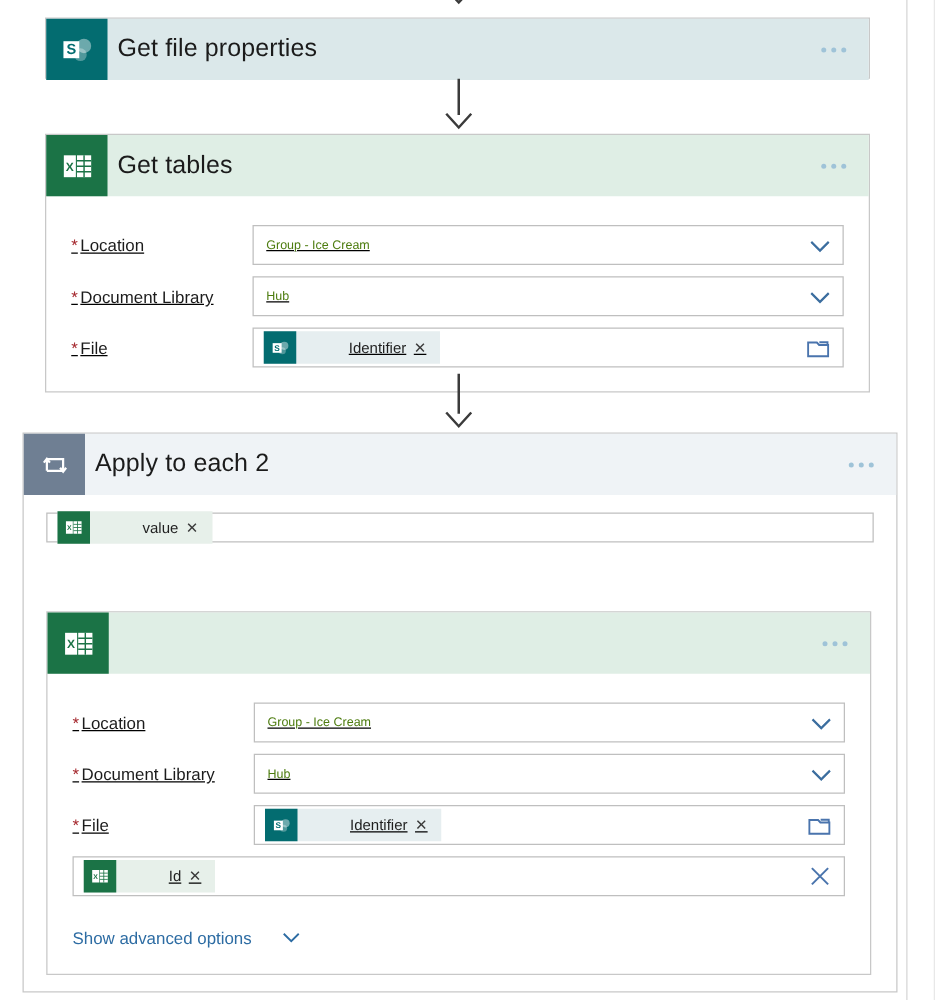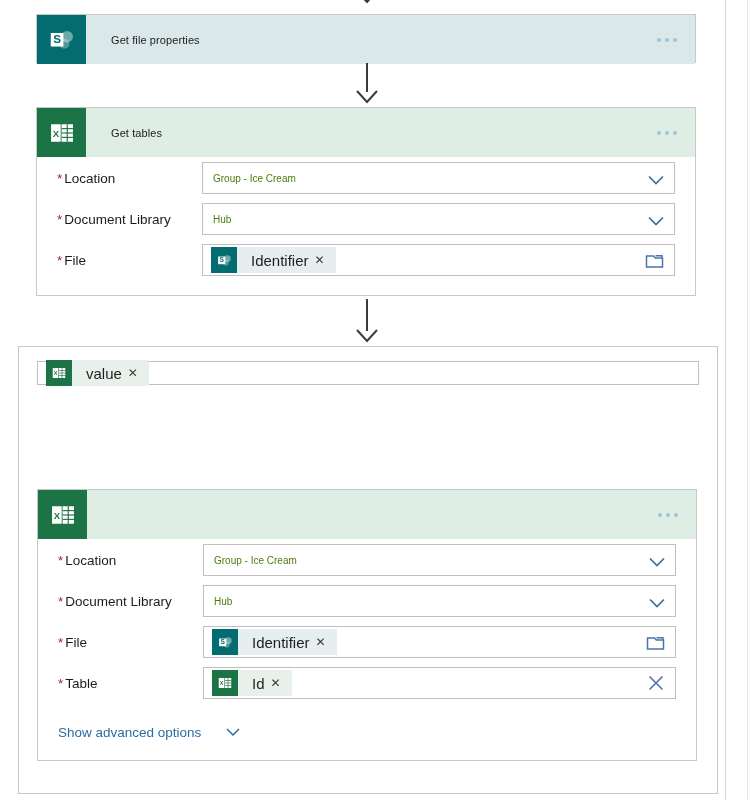--- a/index.html
+++ b/index.html
@@ -64,23 +64,23 @@
     flex: 0 0 49px;
     display: flex;
     align-items: center;
     justify-content: center;
   }
   .card-icon.sp { background: #036c70; }
   .card-icon.xl { background: #1b7346; }
   .card-icon.lp { background: #6f7f93; }
 
   .card-title {
-    font-size: 11px;
+    font-size: 20px;
     color: #1b1b1b;
-    padding-left: 25px;
+    padding-left: 8px;
     letter-spacing: 0.1px;
     white-space: nowrap;
   }
   .ellipsis-btn {
     position: absolute;
     right: 14px;
     top: 50%;
     transform: translateY(-50%);
     display: flex;
     gap: 4px;
@@ -88,21 +88,21 @@
     cursor: pointer;
   }
   .ellipsis-btn i {
     display: block;
     width: 4px; height: 4px;
     border-radius: 50%;
     background: #9fc3d8;
   }
 
   
-  .card-body { padding: 5px 20px 19px 20px; }
+  .card-body { padding: 23px 20px 19px 20px; text-decoration: underline; }
 
   .field-row {
     display: flex;
     align-items: flex-start;
     margin-bottom: 9px;
   }
   .field-row:last-child { margin-bottom: 0; }
 
   .field-label {
     flex: 0 0 145px;
@@ -160,24 +160,25 @@
   .token-icon {
     width: 26px; height: 26px;
     flex: 0 0 26px;
     display: flex;
     align-items: center;
     justify-content: center;
   }
   .token-icon.sp { background: #036c70; }
   .token-icon.xl { background: #1b7346; }
   .token-text {
-    font-size: 15px;
+    font-size: 12px;
     color: #1f1f1f;
     padding: 0 6px 0 14px;
     white-space: nowrap;
+    margin-left: 28px;
   }
   .token-x {
     font-size: 12px;
     color: #3a3a3a;
     padding-right: 11px;
     cursor: pointer;
     line-height: 1;
   }
 
   
@@ -355,20 +356,37 @@
     <div class="stem" style="height:32px;"></div>
     <div class="head">
       <svg width="26" height="14" viewBox="0 0 26 14">
           <path d="M3 1 L13 12 L23 1" fill="none" stroke="#3b3b3b" stroke-width="2"></path>
         </svg>
     </div>
   </div>
 
   <div class="loop-container" style="left:18px; top:346px; width:700px; height:448px;">
 
+    <div class="loop-header">
+      <div class="card-icon lp">
+        <svg width="26" height="26" viewBox="0 0 28 28">
+          <path d="M7 9 h14 v10" fill="none" stroke="#ffffff" stroke-width="1.9"></path>
+          <path d="M7 19 h14" fill="none" stroke="#ffffff" stroke-width="1.9"></path>
+          <path d="M7 19 v-9.5" fill="none" stroke="#ffffff" stroke-width="1.9"></path>
+          <path d="M4.4 12 L7 8.6 L9.6 12" fill="none" stroke="#ffffff" stroke-width="1.9"></path>
+          <path d="M18.4 16.4 L21 19.8 L23.6 16.4" fill="none" stroke="#ffffff" stroke-width="1.9"></path>
+        </svg>
+      </div>
+      <div class="card-title">Apply to each 2</div>
+      <div class="ellipsis-btn">
+        <i></i>
+        <i></i>
+        <i></i>
+      </div>
+    </div>
 
     <div class="loop-body">
       <div class="loop-select-control">
         <span class="token excel-token">
           <span class="token-icon xl">
             <svg width="16" height="16" viewBox="0 0 32 32">
               <rect x="3.5" y="6" width="11" height="20" fill="#ffffff"></rect>
               <text x="9" y="20.3" font-family="Liberation Sans, sans-serif" font-size="11" font-weight="bold" fill="#1b7346" text-anchor="middle">X</text>
               <rect x="15.5" y="6" width="13" height="20" fill="#ffffff"></rect>
               <g stroke="#1b7346" stroke-width="1.3">
@@ -461,23 +479,20 @@
               <svg width="19" height="17" viewBox="0 0 19 17">
                 <path d="M1.5 4.5 h7 l1.8 2 h7.2 v9 h-16 z" fill="none" stroke="#4a74ad" stroke-width="1.5"></path>
                 <path d="M10.5 4.3 h6.5 v2.2" fill="none" stroke="#4a74ad" stroke-width="1.5"></path>
               </svg>
             </span>
           </div>
         </div>
 
         
         <div class="field-row">
-          <div class="field-label">
-            <span class="req-star">*</span><span>Table</span>
-          </div>
           <div class="field-control">
             <span class="token excel-token">
               <span class="token-icon xl">
                 <svg width="16" height="16" viewBox="0 0 32 32">
                   <rect x="3.5" y="6" width="11" height="20" fill="#ffffff"></rect>
                   <text x="9" y="20.3" font-family="Liberation Sans, sans-serif" font-size="11" font-weight="bold" fill="#1b7346" text-anchor="middle">X</text>
                   <rect x="15.5" y="6" width="13" height="20" fill="#ffffff"></rect>
                   <g stroke="#1b7346" stroke-width="1.3">
                     <line x1="15.5" y1="11" x2="28.5" y2="11"></line>
                     <line x1="15.5" y1="16" x2="28.5" y2="16"></line>

